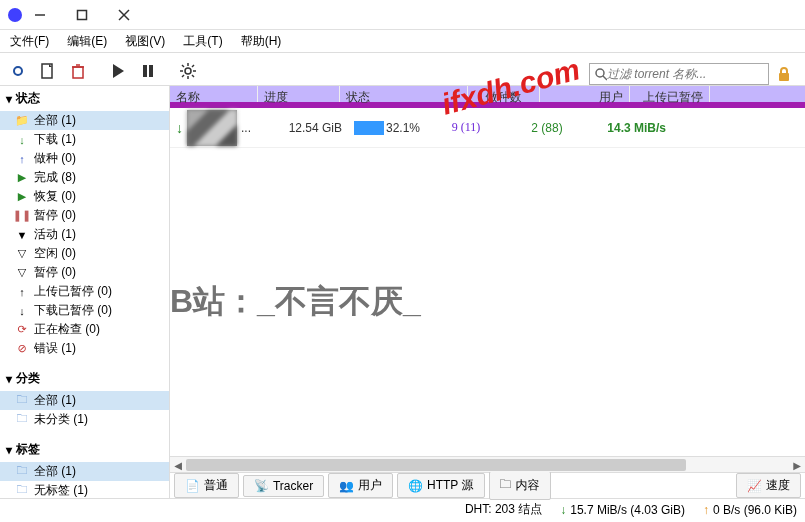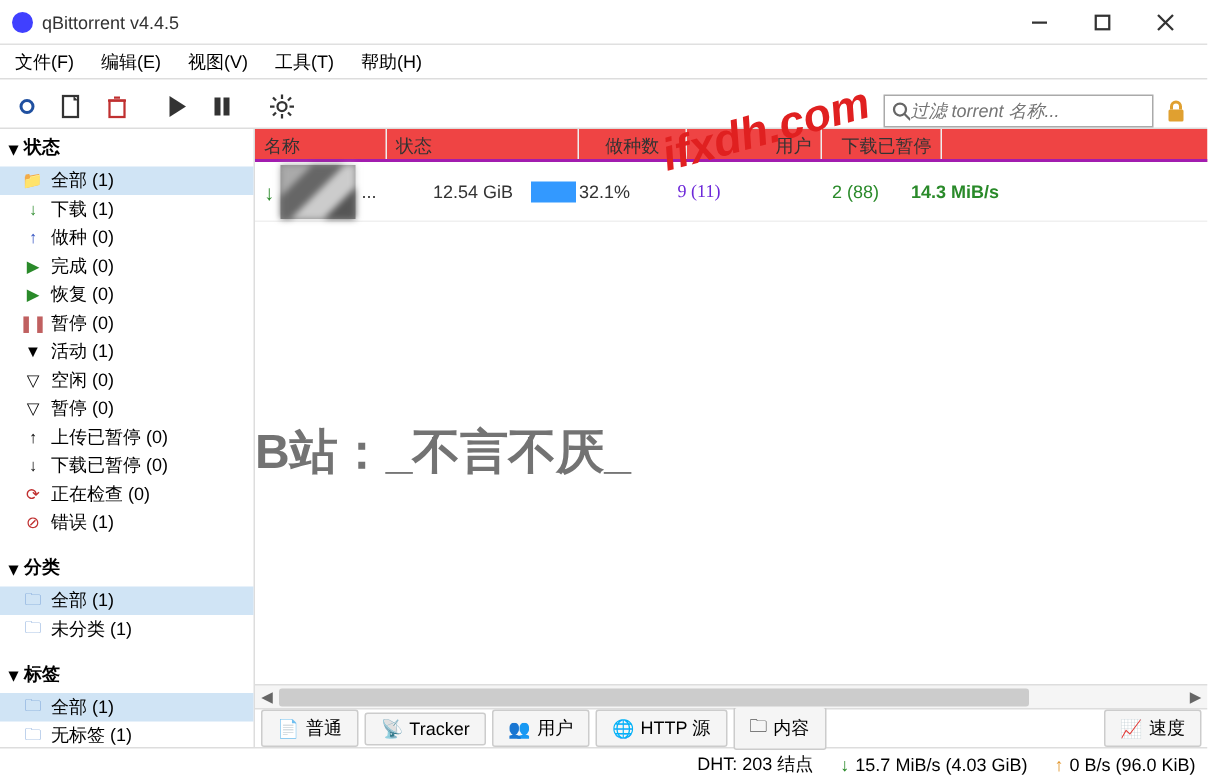--- a/index.html
+++ b/index.html
@@ -29,35 +29,35 @@
 .main { display: flex; height: 412px; }
 .sidebar { width: 170px; border-right: 1px solid #ddd; overflow-y: auto; position: relative; }
 .sidebar::-webkit-scrollbar { width: 16px; }
 .sidebar::-webkit-scrollbar-thumb { background: #ccc; }
 .sidebar .section-header { font-weight: bold; padding: 4px 6px; display: flex; align-items: center; gap: 4px; cursor: default; }
 .sidebar .item { padding: 2px 8px 2px 16px; display: flex; align-items: center; gap: 6px; cursor: default; height: 19px; }
 .sidebar .item.selected { background: #d0e4f5; }
 .sidebar .ico { width: 12px; height: 12px; display: inline-flex; align-items: center; justify-content: center; font-size: 11px; }
 
 .content { flex: 1; display: flex; flex-direction: column; position: relative; }
-.table-header { height: 22px; display: flex; border-bottom: 2px solid #a21caf; background: #ef4444; }
+.table-header { height: 22px; display: flex; border-bottom: 6px solid #a21caf; background: #c4b5fd; }
 .th { padding: 3px 6px; border-right: 1px solid #eee; text-align: right; font-size: 12px; color: #333; }
 .th.left { text-align: left; }
 .row { height: 40px; display: flex; align-items: center; border-bottom: 1px solid #f0f0f0; }
 .cell { padding: 2px 6px; text-align: right; color: #333; }
 .cell.left { text-align: left; }
 .name-cell { display: flex; align-items: center; gap: 4px; }
 .name-cell .dl-icon { color: #2a8a2a; font-size: 14px; }
 .thumb { width: 50px; height: 36px; background: #888; position: relative; }
 .thumb::before { content:''; position:absolute; inset:0; background: linear-gradient(135deg,#aaa 0 25%,#666 25% 50%,#ccc 50% 75%,#555 75% 100%); filter: blur(2px); }
 .progress-cell { display: flex; align-items: center; gap: 2px; }
 .progress-bar { width: 30px; height: 14px; background: #3399ff; }
 .status-cell { color: #cc2020; }
 .seeds-cell { color: #6d28d9; font-family: Liberation Serif, serif; }
-.peers-cell { color: #2a8a2a; }
+.peers-cell { color: #2a8a2a; text-align: center; }
 .speed-cell { color: #2a8a2a; font-weight: bold; }
 
 
 .watermark1 { position: absolute; top: 70px; left: 440px; transform: rotate(-15deg); font-size: 30px; font-weight: bold; color: #e02020; pointer-events: none; z-index: 50; font-style: italic; }
 .watermark2 { position: absolute; top: 280px; left: 170px; font-size: 32px; font-weight: bold; color: #737373; pointer-events: none; z-index: 50; }
 
 
 .hscroll { height: 16px; border-top: 1px solid #ddd; background: #f5f5f5; position: relative; }
 .hscroll .thumb-sb { position: absolute; left: 16px; width: 500px; top: 2px; height: 12px; background: #ccc; border-radius: 2px; }
 .hscroll .arrow { position: absolute; top: 0; width: 16px; height: 16px; display: flex; align-items: center; justify-content: center; font-size: 10px; color: #666; }
@@ -85,21 +85,20 @@
 .c-peers { width: 90px; }
 .c-speed { width: 80px; }
 
 svg { display: block; }
 </style>
 </head>
 <body>
 
 <div class="titlebar">
   <div class="app-icon"></div>
-  <div class="title">qBittorrent v4.4.5</div>
   <div class="win-controls">
     <div class="win-btn">
       <svg width="12" height="12">
           <line x1="1" y1="6" x2="11" y2="6" stroke="#333" stroke-width="1.5"></line>
         </svg>
     </div>
     <div class="win-btn">
       <svg width="12" height="12">
           <rect x="1.5" y="1.5" width="9" height="9" fill="none" stroke="#333" stroke-width="1.5"></rect>
         </svg>
@@ -198,21 +197,21 @@
     <div class="item">
         <span class="ico green">↓</span>
         <span>下载 (1)</span>
       </div>
     <div class="item">
         <span class="ico blue">↑</span>
         <span>做种 (0)</span>
       </div>
     <div class="item">
         <span class="ico green">▶</span>
-        <span>完成 (0)</span>
+        <span>完成 (8)</span>
       </div>
     <div class="item">
         <span class="ico green">▶</span>
         <span>恢复 (0)</span>
       </div>
     <div class="item">
         <span class="ico" style="color:#c06060">❚❚</span>
         <span>暂停 (0)</span>
       </div>
     <div class="item">
@@ -270,24 +269,25 @@
     <div class="item">
         <span class="ico" style="color:#6090d0">🗀</span>
         <span>无标签 (1)</span>
       </div>
 
   </div>
 
   <div class="content">
     <div class="table-header">
       <div class="th left c-name">名称</div>
+      <div class="th left c-prog">进度</div>
       <div class="th left c-status">状态</div>
       <div class="th c-seeds">做种数</div>
       <div class="th c-peers">用户</div>
-      <div class="th c-speed">下载已暂停</div>
+      <div class="th c-speed">上传已暂停</div>
     </div>
     <div class="row">
       <div class="cell left c-name name-cell">
         <span class="dl-icon">↓</span>
         <div class="thumb"></div>
         <span>...</span>
       </div>
       <div class="cell c-size">12.54 GiB</div>
       <div class="cell left c-prog progress-cell">
         <div class="progress-bar"></div>

